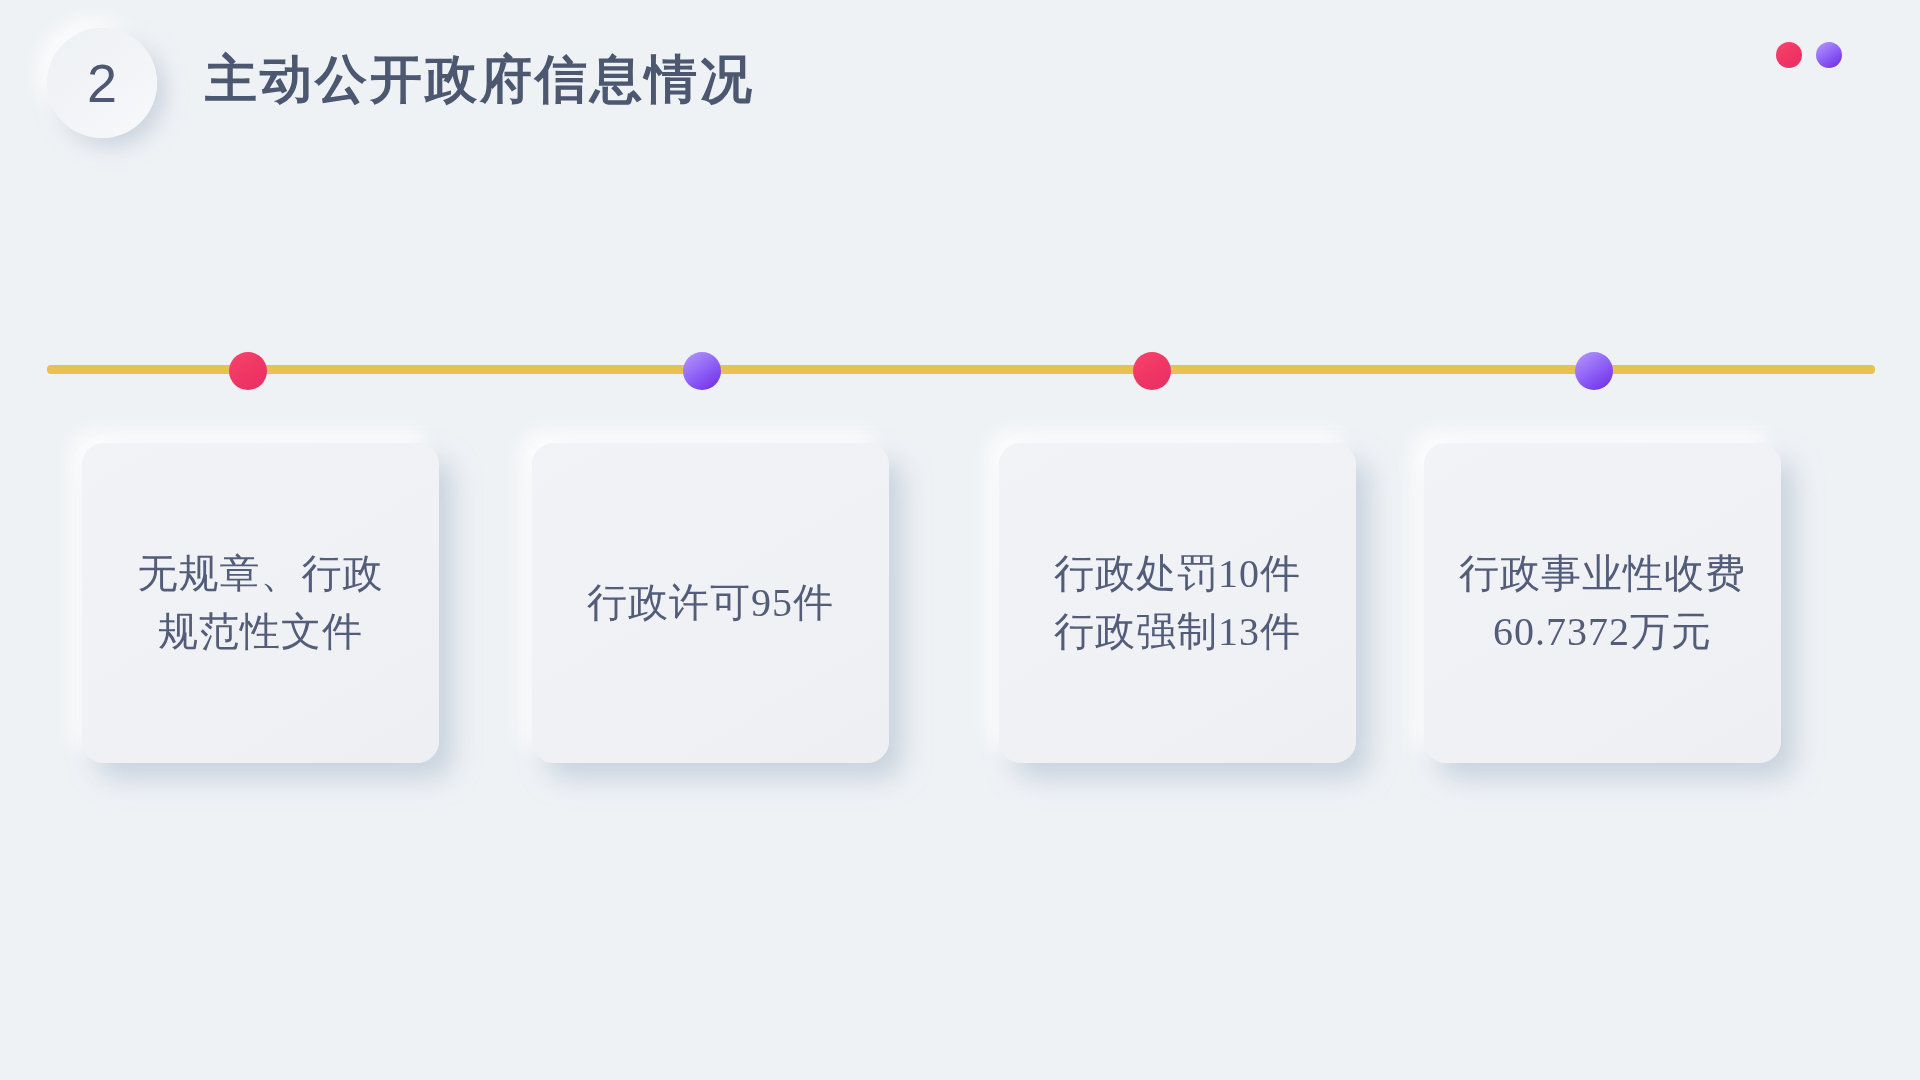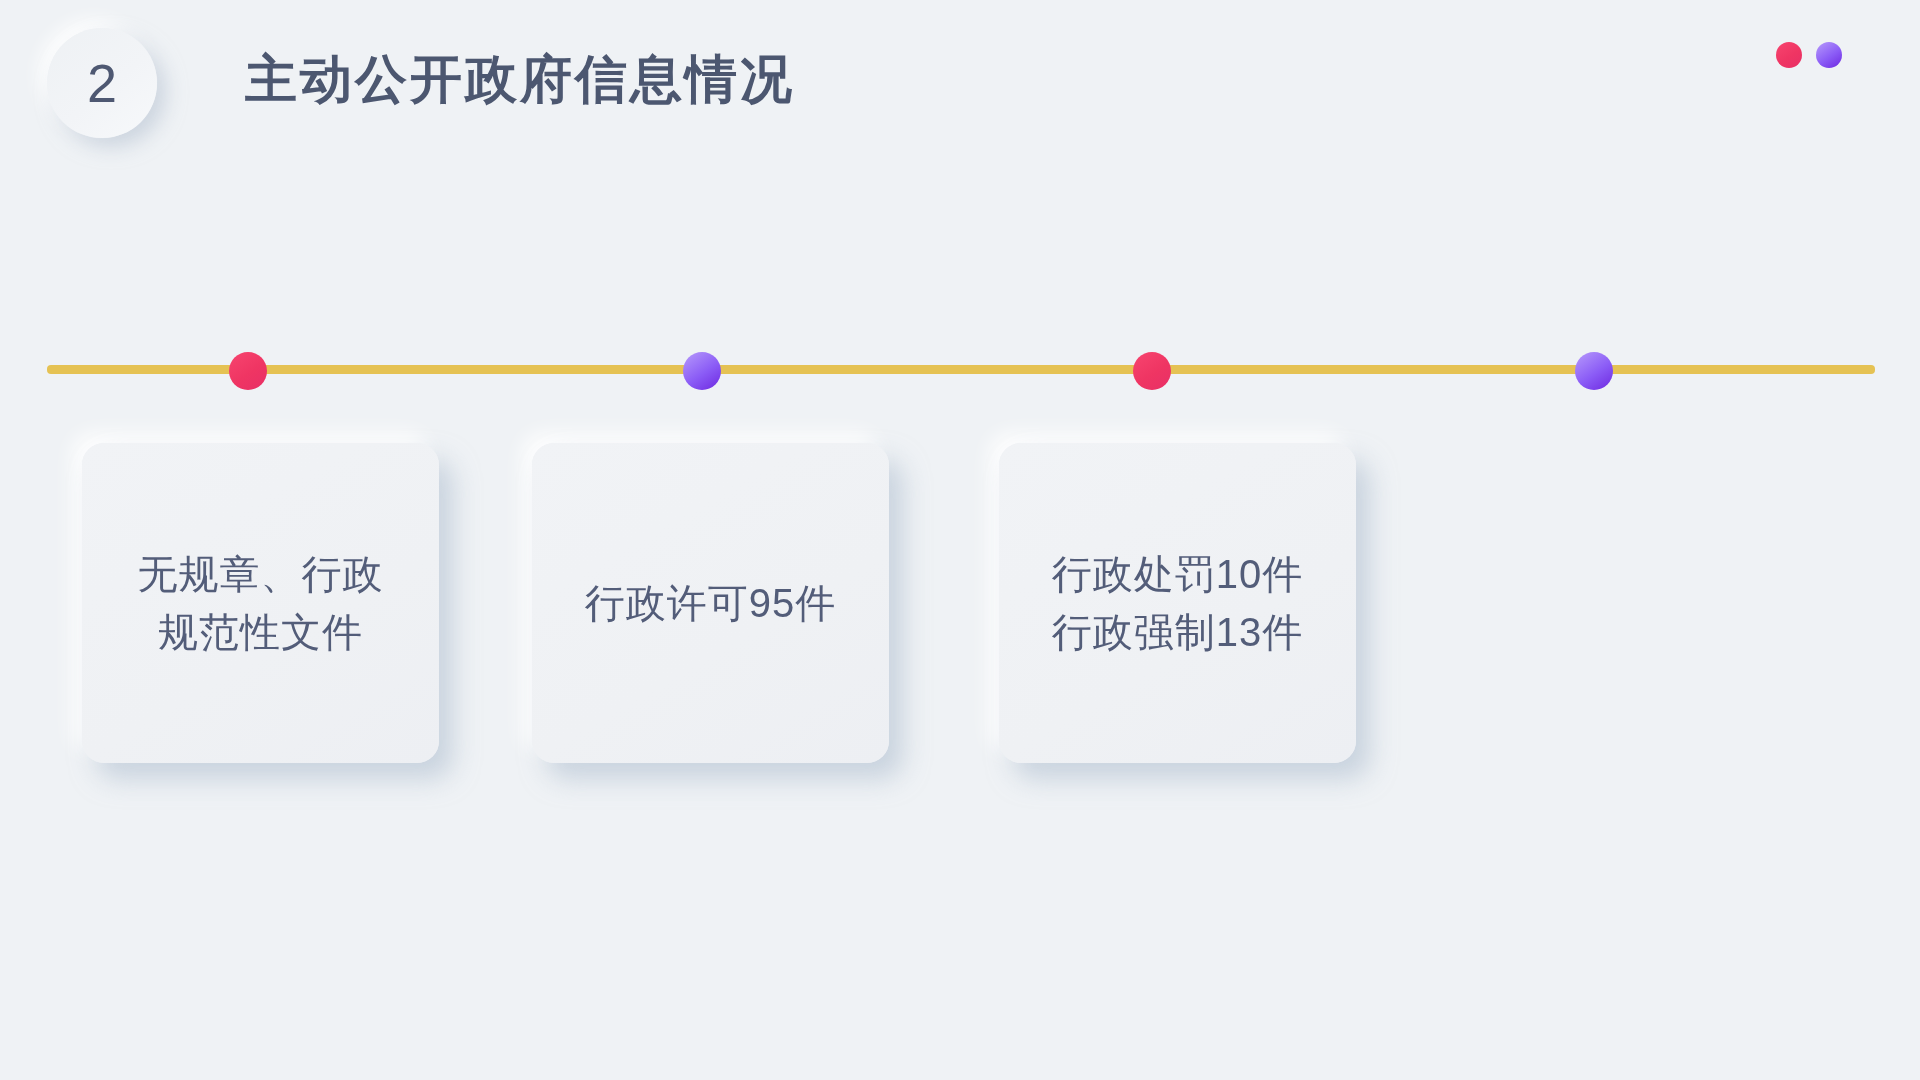--- a/index.html
+++ b/index.html
@@ -52,21 +52,20 @@
   #page-title {
     position: absolute;
     left: 205px;
     top: 48px;
     font-size: 52px;
     font-weight: bold;
     color: #4c5770;
     letter-spacing: 3px;
     white-space: nowrap;
     line-height: 1.2;
-    margin-left: 40px;
   }
 
   
   #corner-dots {
     position: absolute;
     right: 78px;
     top: 42px;
     display: flex;
     gap: 14px;
     align-items: center;
@@ -111,20 +110,21 @@
     pointer-events: auto;
   }
 
   
   #cards {
     position: absolute;
     left: 0;
     top: 0;
     width: 1920px;
     height: 1080px;
+    font-family: Liberation Serif, serif;
   }
   .info-card {
     position: absolute;
     top: 443px;
     width: 357px;
     height: 320px;
     border-radius: 22px;
     background: linear-gradient(150deg, #f1f3f6 0%, #eff1f4 60%, #edeff3 100%);
     box-shadow:
        14px 16px 26px rgba(170, 186, 204, 0.55),
@@ -179,14 +179,18 @@
 
   <div class="info-card" style="left:532px">
     <div class="info-card-text">行政许可95件</div>
   </div>
 
   <div class="info-card" style="left:999px">
     <div class="info-card-text">行政处罚10件
 行政强制13件</div>
   </div>
 
+  <div class="info-card" style="left:1424px">
+    <div class="info-card-text">行政事业性收费
+60.7372万元</div>
+  </div>
 
 </div>
 
 </body></html>

